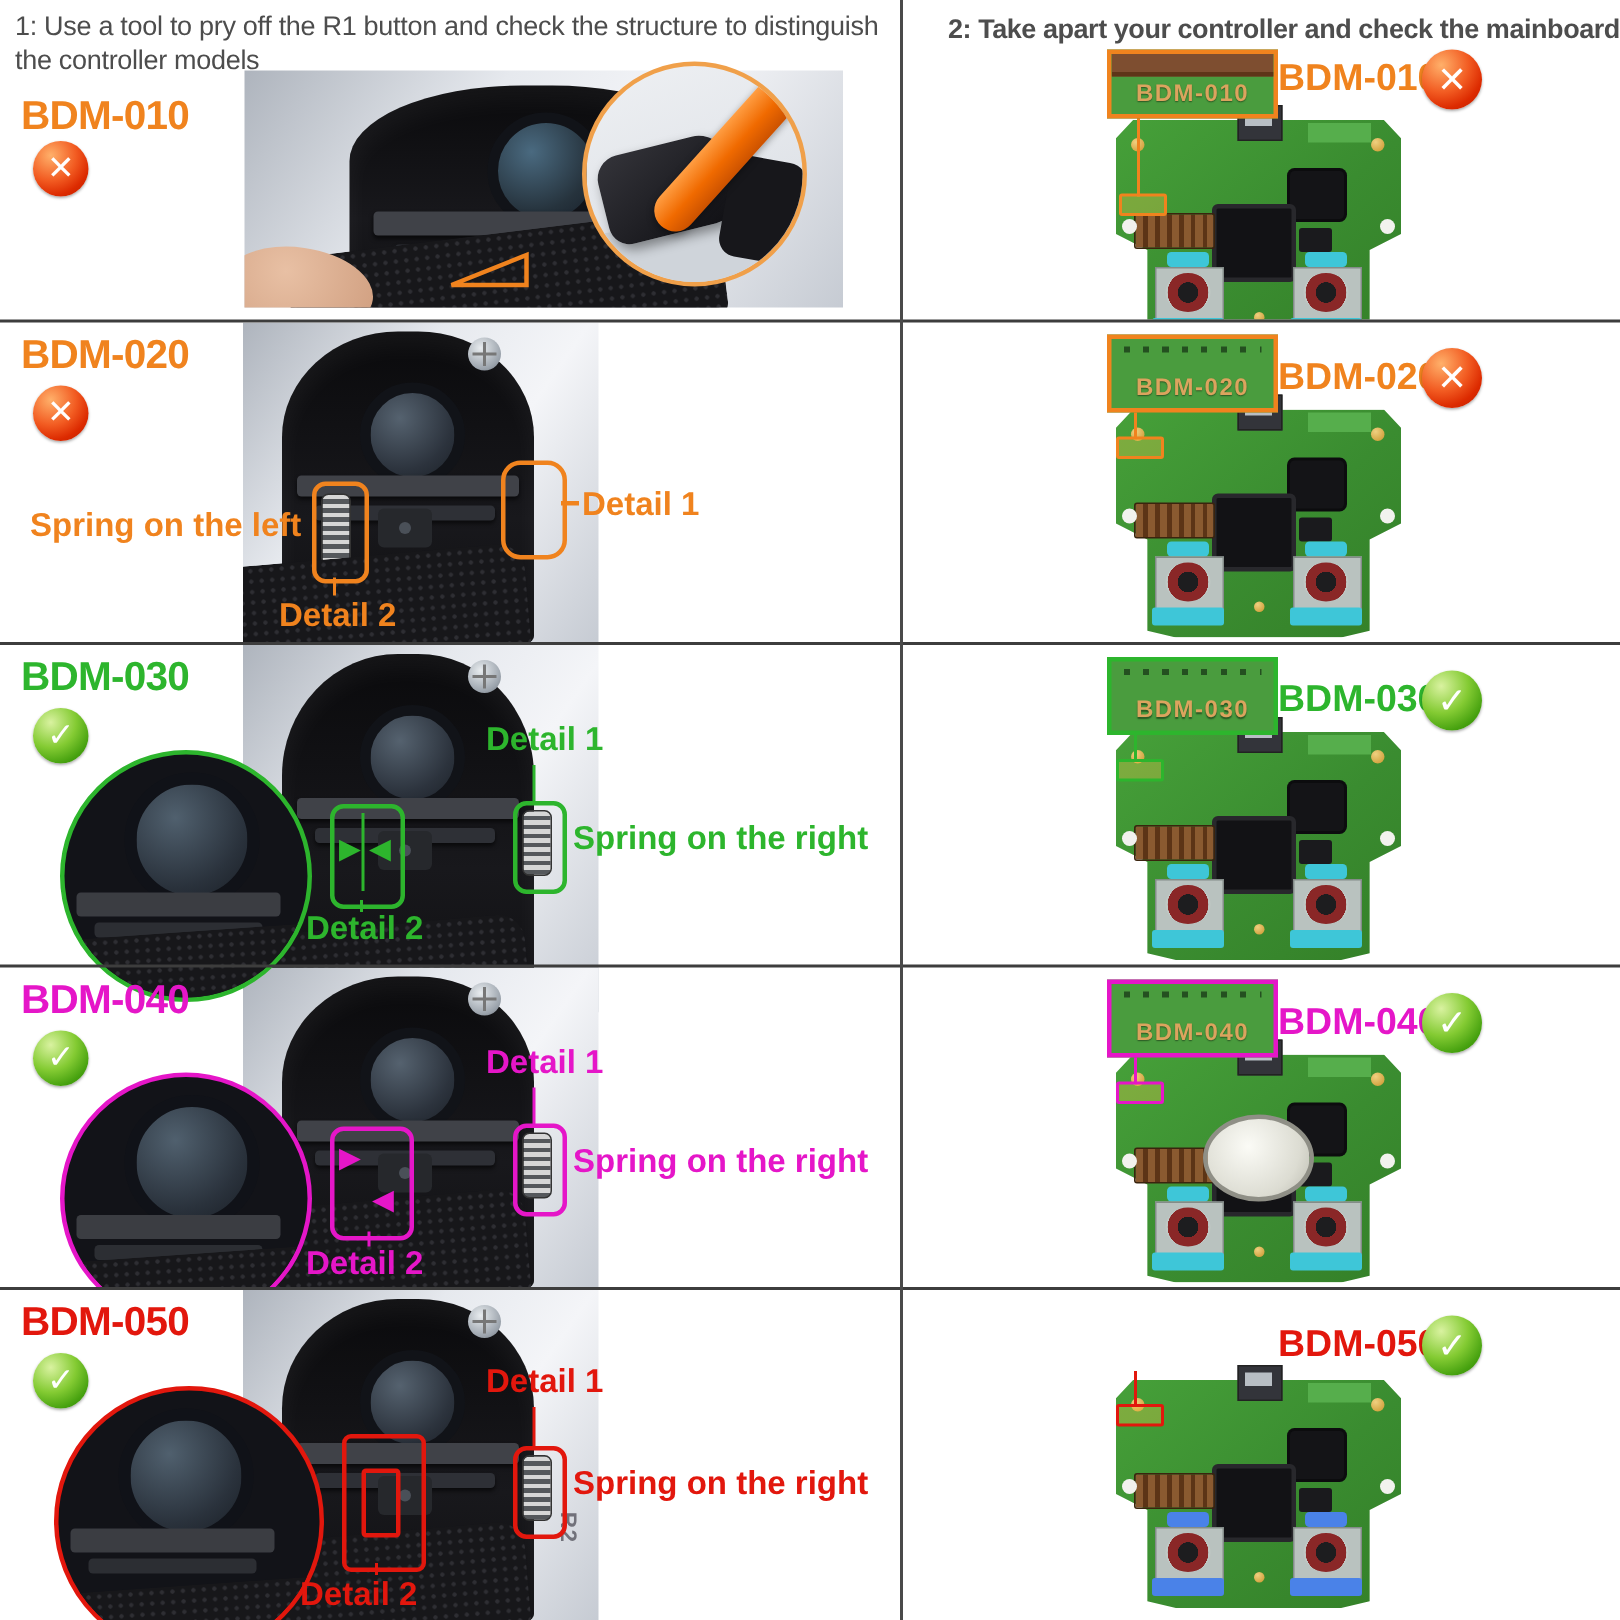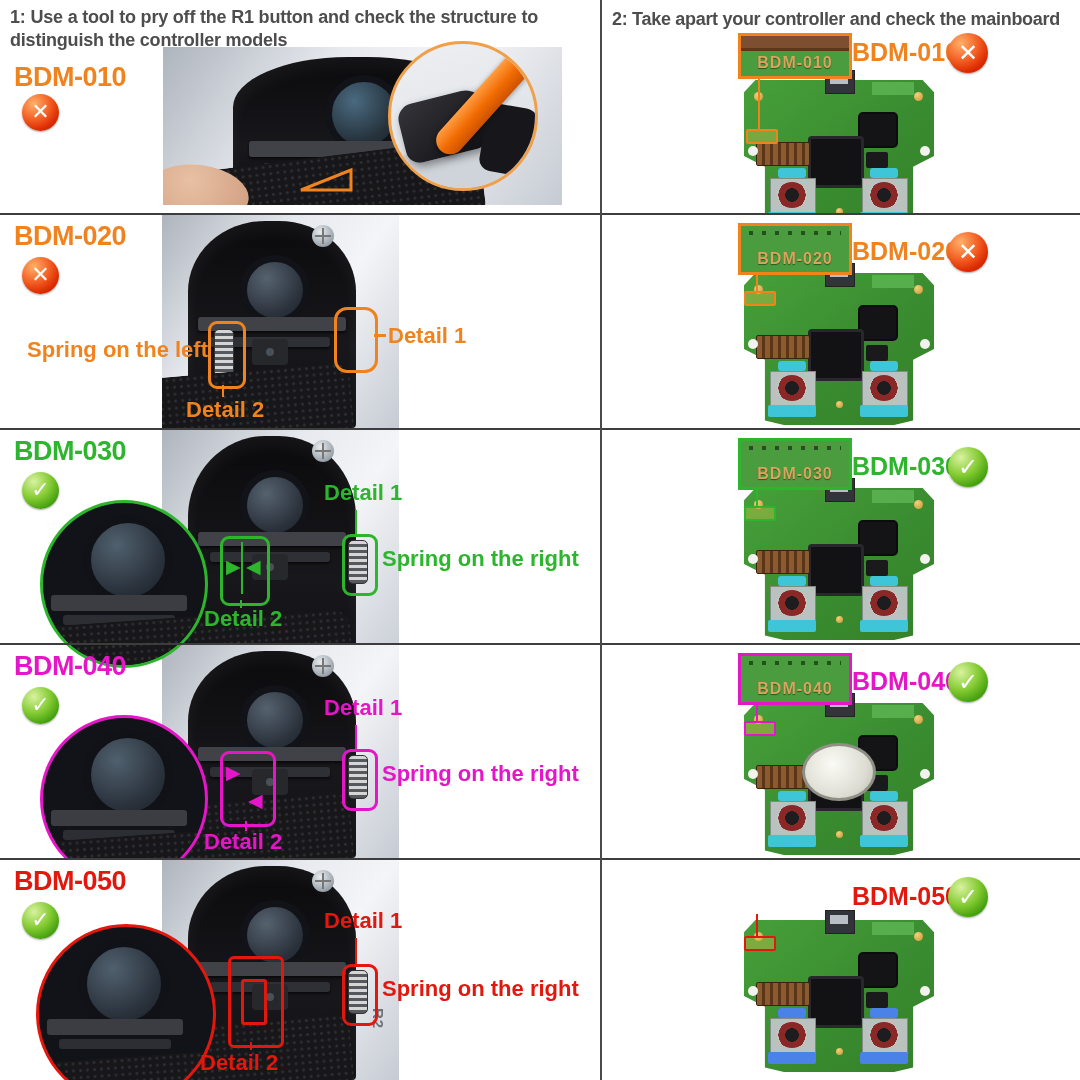--- a/index.html
+++ b/index.html
@@ -9,23 +9,23 @@
   #r1{top:0;height:213px}
   #r2{top:215px;height:213px}
   #r3{top:430px;height:245px}
   #r4{top:645px;height:213px}
   #r5{top:860px;height:220px}
   .hline{position:absolute;left:0;width:1080px;height:2px;background:#3d3d3d;z-index:60}
   #hl1{top:213px}#hl2{top:428px}#hl3{top:643px}#hl4{top:858px}
   .vline{position:absolute;top:0;left:600px;width:2px;height:1080px;background:#4a4a4a;z-index:60}
 
   
-  .lheader{position:absolute;left:10px;top:6px;width:596px;font-size:18px;font-weight:bold;
+  .lheader{position:absolute;left:10px;top:6px;width:596px;font-size:18px;font-weight:normal;
            color:#4d4d4d;line-height:1.25;letter-spacing:-0.2px;z-index:8}
-  .rheader{position:absolute;left:612px;top:9px;font-size:18px;font-weight:bold;color:#4d4d4d;
+  .rheader{position:absolute;left:632px;top:9px;font-size:18px;font-weight:bold;color:#4d4d4d;
            letter-spacing:-0.3px;white-space:nowrap;z-index:8}
 
   
   .mlabel{position:absolute;left:14px;top:6px;font-size:27px;font-weight:bold;color:var(--accent);
           letter-spacing:-0.5px;z-index:7;white-space:nowrap}
   #r1 .mlabel{top:62px}
   .vicon{position:absolute;left:22px;top:42px;width:37px;height:37px;border-radius:50%;color:#fff;
          display:flex;align-items:center;justify-content:center;font-weight:900;font-size:22px;z-index:7;
          box-shadow:0 1px 2px rgba(0,0,0,.35)}
   #r1 .vicon{top:94px}
@@ -248,21 +248,21 @@
         <div class="dome"></div>
         <div class="bar b1"></div>
         <div class="bar b2"></div>
         <div class="latch"></div>
       </div>
       <div class="coil coil-left"></div>
       <div class="trigger"></div>
       <div class="screwhead"></div>
     </div>
 
-    <div class="annot" style="left:20px;top:122px;width:188px;text-align:right">Spring on the left</div>
+    <div class="annot" style="left:20px;top:122px;width:188px;text-align:left">Spring on the left</div>
     <div class="abox" style="left:208px;top:106px;width:32px;height:62px"></div>
     <div class="aline" style="left:222px;top:170px;height:12px"></div>
     <div class="annot" style="left:186px;top:182px">Detail 2</div>
     <div class="abox" style="left:334px;top:92px;width:38px;height:60px;border-radius:13px"></div>
     <div class="adash" style="left:374px;top:119px;width:12px"></div>
     <div class="annot" style="left:388px;top:108px">Detail 1</div>
 
     <div class="chipbox">
       <span class="chiptext">BDM-020</span>
     </div>

